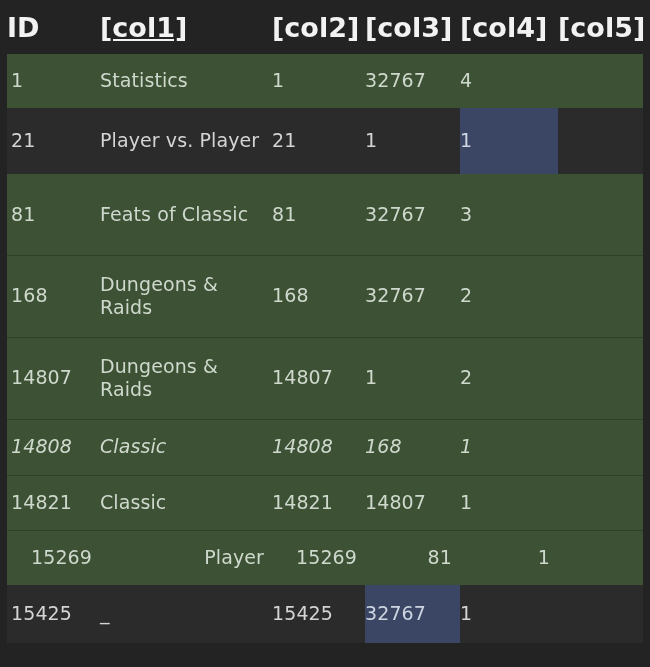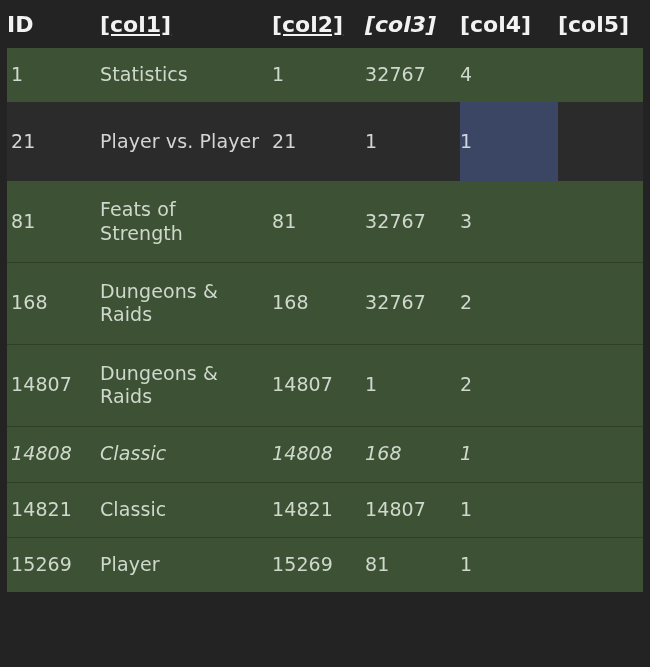--- a/index.html
+++ b/index.html
@@ -21,37 +21,37 @@
     position: relative;
   }
   table.data-table {
     width: 650px;
     border-collapse: collapse;
     table-layout: fixed;
   }
   table.data-table thead th {
     background: #232323;
     color: #f2f2f2;
-    font-size: 22px;
+    font-size: 27px;
     font-weight: bold;
     text-align: left;
     padding: 12px 0 11px 0;
     border: 0;
     vertical-align: middle;
     white-space: nowrap;
     font-family: "DejaVu Sans", sans-serif;
   }
   
   th.gutter, td.gutter { width: 7px; padding: 0 !important; background: #232323; }
   th.endgut, td.endgut { width: 7px; padding: 0 !important; background: #232323; }
 
   th.c-id   { width: 93px; }
   th.c-col1 { width: 172px; text-decoration: underline; }
-  th.c-col2 { width: 93px; text-decoration: underline; }
-  th.c-col3 { width: 95px; font-style: italic; }
+  th.c-col2 { width: 93px; }
+  th.c-col3 { width: 95px; }
   th.c-col4 { width: 98px; margin-left: 28px; }
   th.c-col5 { width: 85px; margin-top: 35px; }
 
   table.data-table tbody td {
     font-size: 19px;
     font-weight: normal;
     vertical-align: middle;
     padding: 0;
     border: 0;
     font-family: "DejaVu Sans", sans-serif;
@@ -66,27 +66,27 @@
   tr.row-green + tr.row-green td.cell { box-shadow: inset 0 1px 0 0 #2f3f28; }
 
   td.cell .cell-inner {
     display: block;
     padding: 0 8px 0 0;
     line-height: 1.22;
   }
   td.cell.pad-first .cell-inner { padding-left: 4px; }
 
   tr.r-h1 td { height: 54px; }
-  tr.r-h2 td { height: 79px; }
+  tr.r-h2 td { height: 66px; }
   tr.r-h3 td { height: 81px; }
   tr.r-h4 td { height: 82px; }
   tr.r-h5 td { height: 82px; }
   tr.r-h6 td { height: 56px; font-style: italic; }
   tr.r-h7 td { height: 55px; margin-top: 42px; }
-  tr.r-h8 td { height: 55px; }
+  tr.r-h8 td { height: 55px; text-align: right; }
   tr.r-h9 td { height: 58px; }
 </style>
 </head>
 <body>
 
 <div id="table-root">
   <table class="data-table">
     <thead>
       <tr>
         <th class="gutter"></th>
@@ -146,21 +146,21 @@
           </td>
         <td class="endgut"></td>
       </tr>
 
       <tr class="row-green r-h3">
         <td class="gutter"></td>
         <td class="cell pad-first">
             <span class="cell-inner">81</span>
           </td>
         <td class="cell">
-            <span class="cell-inner">Feats of Strength</span>
+            <span class="cell-inner">Feats of Classic</span>
           </td>
         <td class="cell">
             <span class="cell-inner">81</span>
           </td>
         <td class="cell">
             <span class="cell-inner">32767</span>
           </td>
         <td class="cell">
             <span class="cell-inner">3</span>
           </td>
@@ -278,16 +278,38 @@
           </td>
         <td class="cell">
             <span class="cell-inner">1</span>
           </td>
         <td class="cell">
             <span class="cell-inner"></span>
           </td>
         <td class="endgut"></td>
       </tr>
 
+      <tr class="row-dark r-h9">
+        <td class="gutter"></td>
+        <td class="cell pad-first">
+            <span class="cell-inner">15425</span>
+          </td>
+        <td class="cell">
+            <span class="cell-inner">_</span>
+          </td>
+        <td class="cell">
+            <span class="cell-inner">15425</span>
+          </td>
+        <td class="cell hl">
+            <span class="cell-inner">32767</span>
+          </td>
+        <td class="cell">
+            <span class="cell-inner">1</span>
+          </td>
+        <td class="cell">
+            <span class="cell-inner"></span>
+          </td>
+        <td class="endgut"></td>
+      </tr>
 
     </tbody>
   </table>
 </div>
 
 </body></html>

